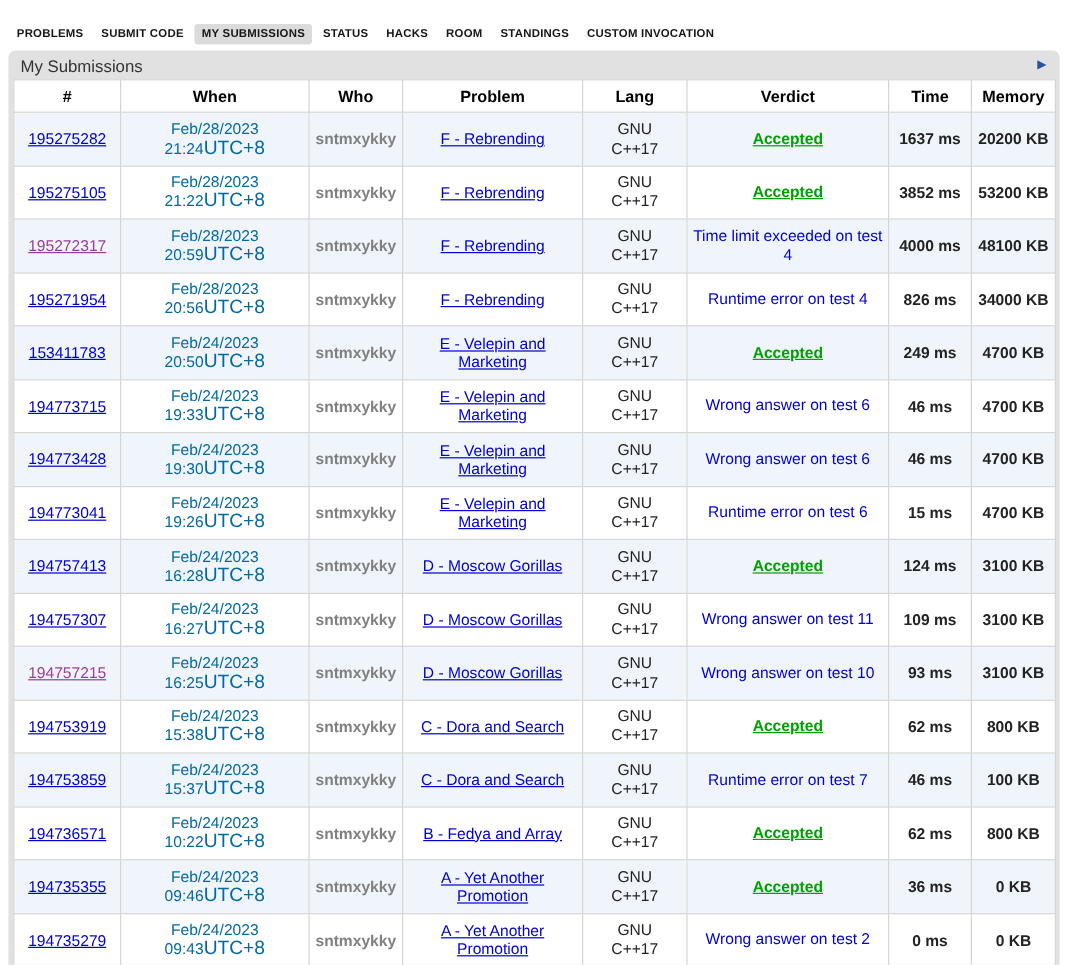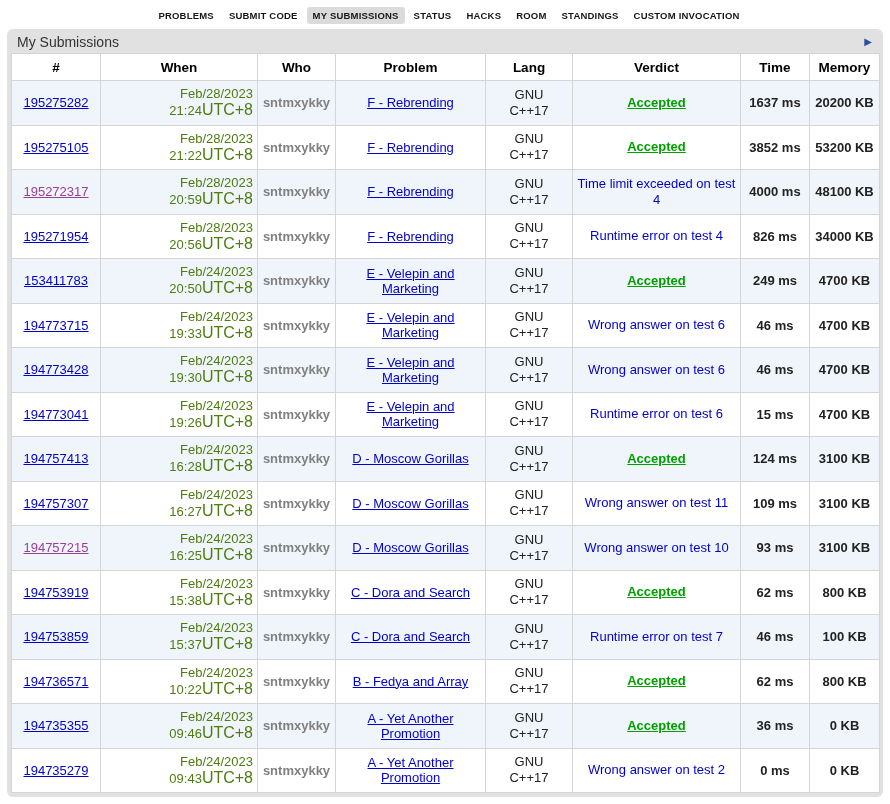--- a/index.html
+++ b/index.html
@@ -10,39 +10,39 @@
     --usergray:#808080;
     --panelbg:#e1e1e1;
     --altrow:#f0f5fb;
     --navactive:#dbdbdb;
     --arrow:#2b50a0;
   }
   *{box-sizing:border-box;margin:0;padding:0;}
   html,body{width:890px;height:804px;overflow:hidden;background:#fff;
     font-family:"Liberation Sans", sans-serif;}
   
-  .nav{display:flex;align-items:center;gap:3px;padding:7px 0 4px 8px;justify-content:center;}
+  .nav{display:flex;align-items:center;gap:3px;padding:20px 0 4px 8px;}
   .nav-item{font-size:9.5px;font-weight:bold;color:#161616;padding:3px 6px;
     border-radius:3px;cursor:pointer;text-decoration:none;white-space:nowrap;letter-spacing:.2px;}
   .nav-item.active{background:var(--navactive);}
   
   .panel{margin:1px 7px 0;background:var(--panelbg);border-radius:6px;padding:0 4px 4px;}
   .caption{display:flex;justify-content:space-between;align-items:center;
     padding:5px 4px 3px 6px;font-size:14px;color:#333;}
   .arrow{font-size:10px;color:var(--arrow);cursor:pointer;padding-right:3px;line-height:1;}
   
   table.datatable{border-collapse:collapse;table-layout:fixed;width:868px;background:#fff;font-size:13px;}
   .datatable th,.datatable td{border:1px solid #d5d5d5;text-align:center;
     padding:2px 4px;overflow:hidden;vertical-align:middle;}
   .datatable thead th{height:27px;font-size:13.5px;font-weight:bold;color:#000;background:#fff;}
   .datatable tbody tr{height:44.5px;}
   .datatable tbody tr:nth-child(odd){background:var(--altrow);}
   a.id-link{color:var(--link);text-decoration:underline;cursor:pointer;}
   a.id-link.visited{color:var(--visited);}
-  .when-date,.when-time-line{line-height:16px;color:#4d7c0f;text-align:right;}
+  .when-date,.when-time-line{line-height:16px;color:#0369a1;}
   .when-tz{font-size:16px;}
   a.who-link{color:var(--usergray);font-weight:bold;text-decoration:none;cursor:pointer;}
   a.problem-link{color:var(--link);text-decoration:underline;cursor:pointer;}
   .lang{width:50px;margin:0 auto;line-height:16px;color:#222;}
   .verdict{color:var(--rejected);line-height:16px;display:inline-block;}
   .verdict.accepted{color:var(--accepted);font-weight:bold;text-decoration:underline;}
   .c-time,.c-memory{color:#222;white-space:nowrap;font-weight:bold;}
 </style>
 </head>
 <body>

